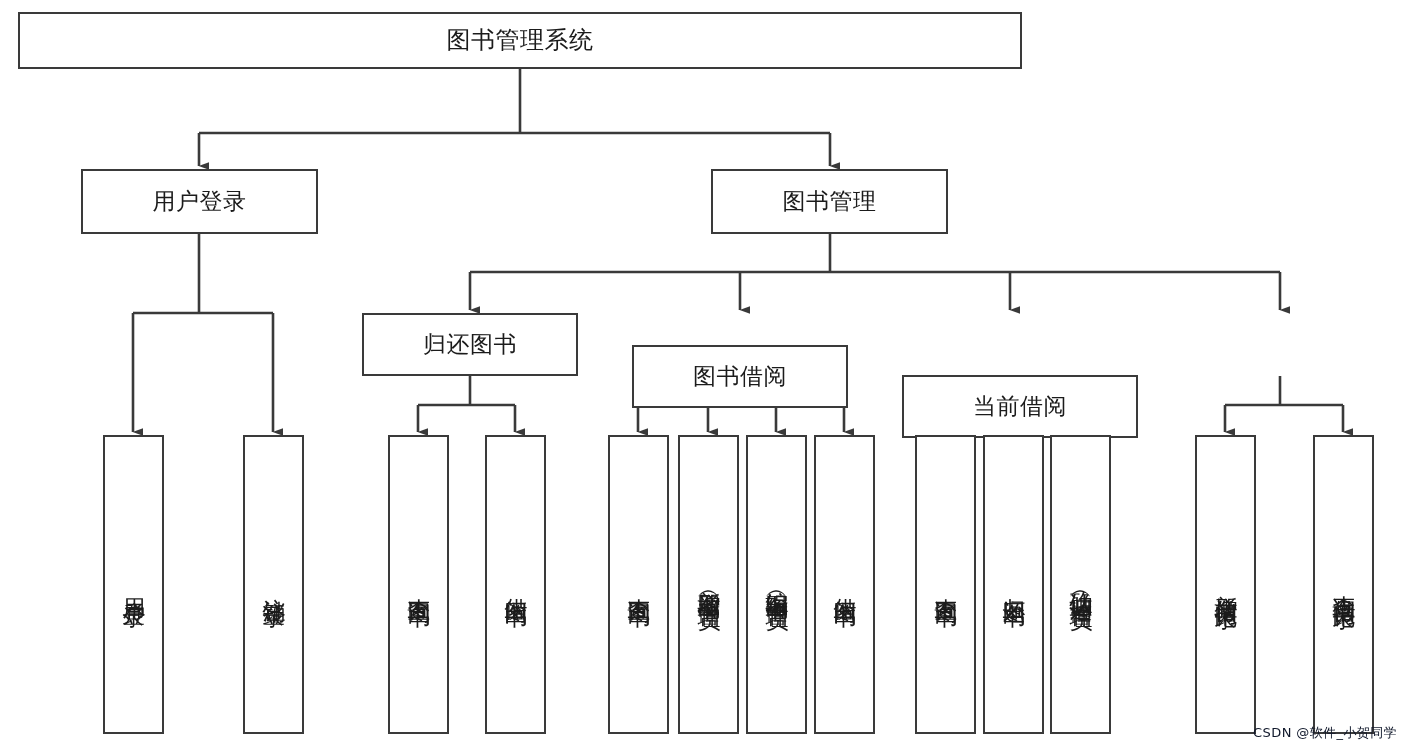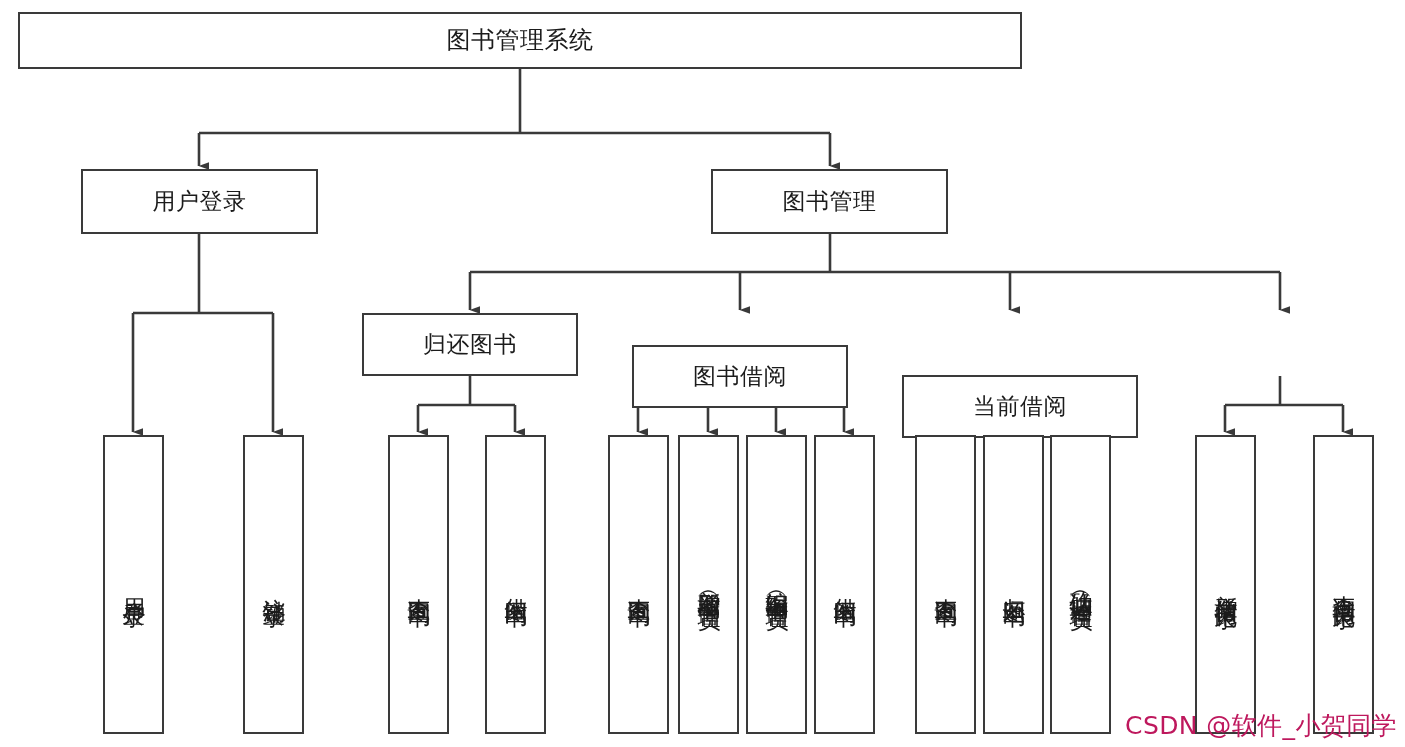--- a/index.html
+++ b/index.html
@@ -58,22 +58,22 @@
     line-height: 1.04;
     letter-spacing: 2.5px;
     white-space: normal;
     max-height: 100%;
     text-align: center;
   }
   .watermark {
     position: absolute;
     right: 8px;
     bottom: 5px;
-    font-size: 25px;
-    color: #be185d;
+    font-size: 13px;
+    color: #0f172a;
     white-space: nowrap;
     letter-spacing: 0.4px;
     pointer-events: none;
   }
 </style>
 </head>
 <body>
 
 <div id="diagram-root">
 

